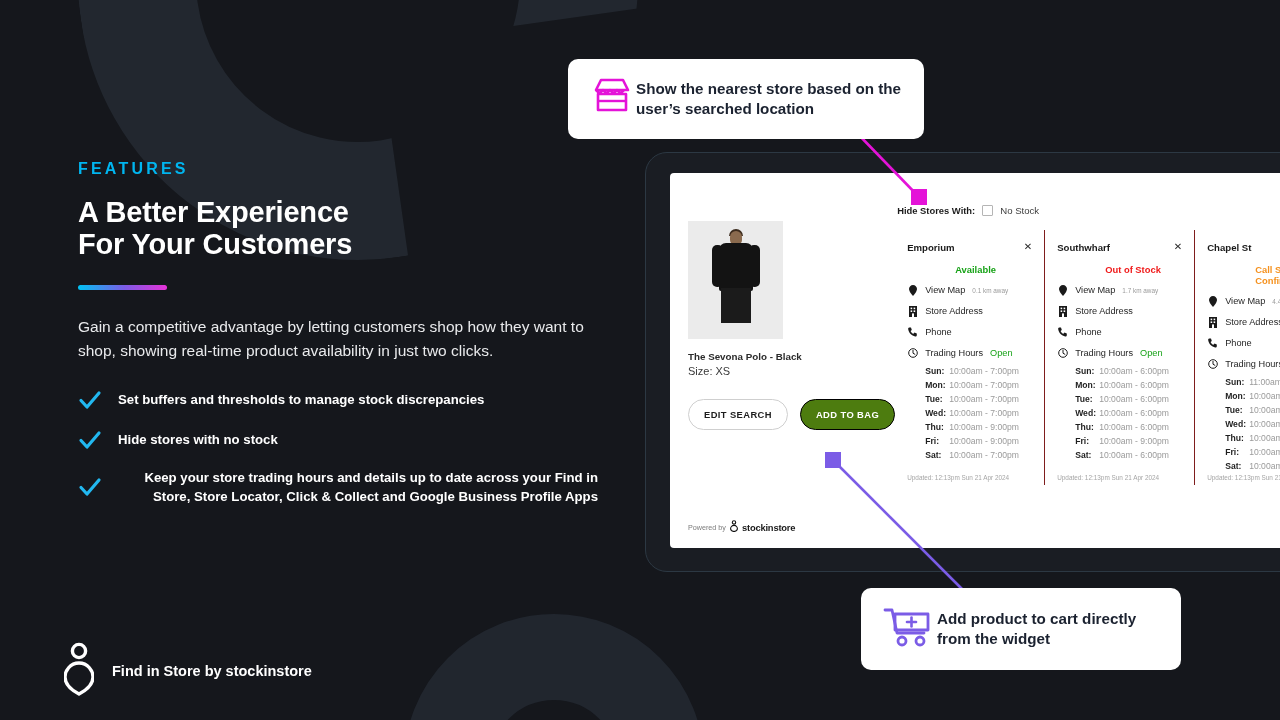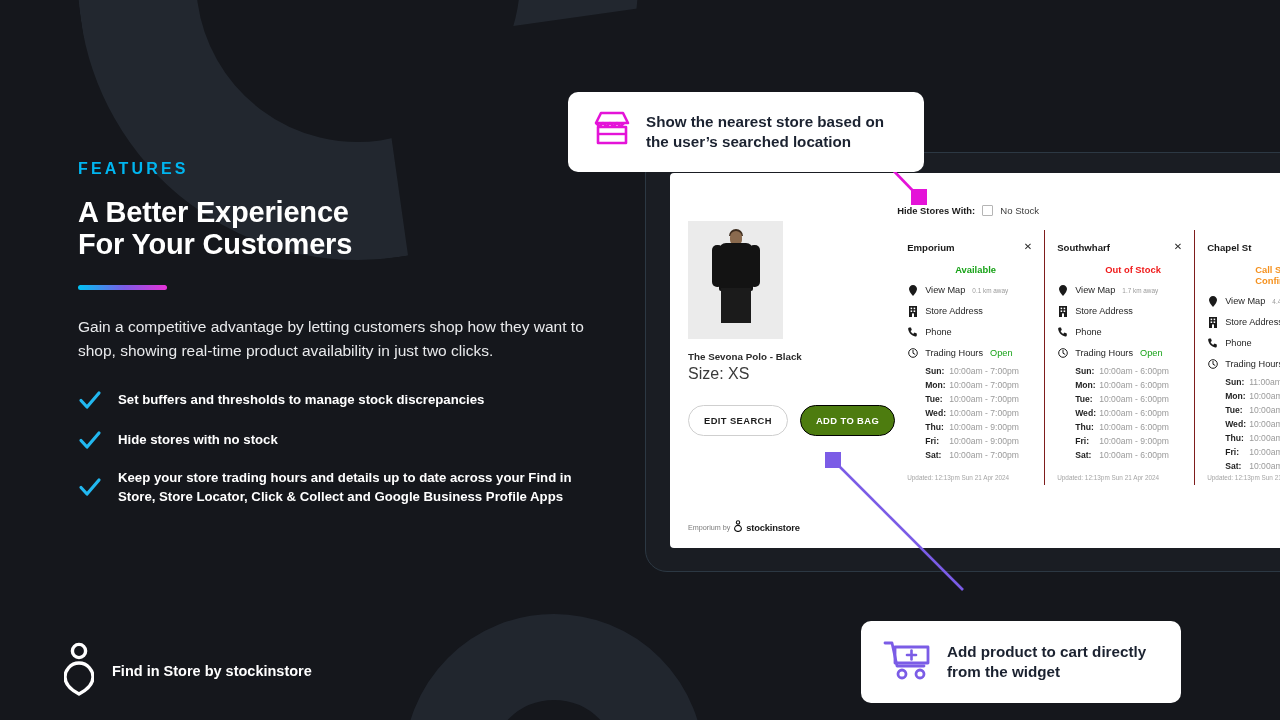--- a/index.html
+++ b/index.html
@@ -64,21 +64,21 @@
     font-size: 15.5px;
     line-height: 1.58;
   }
   .bullets { margin-top: 24px; }
   .bullet {
     display: flex;
     align-items: center;
     gap: 16px;
     margin-bottom: 16px;
   }
-  .bullet.multi { align-items: center; }
+  .bullet.multi { align-items: center; text-align: right; }
   .tick { flex: 0 0 24px; width: 24px; height: 24px; }
   .bullet-text {
     color: #ffffff;
     font-size: 13.2px;
     font-weight: bold;
     line-height: 1.48;
   }
 
   
   .brand {
@@ -88,24 +88,23 @@
   }
   .brand-text { color: #ffffff; font-size: 14.5px; font-weight: bold; }
 
   
   .callout {
     position: absolute;
     background: #ffffff;
     border-radius: 10px;
     display: flex;
     align-items: center;
-    gap: 12px;
+    gap: 2px;
     padding: 18px 22px;
     z-index: 6;
-    margin-top: 33px;
   }
   .callout-text {
     color: #1b2230;
     font-size: 15.2px;
     font-weight: bold;
     line-height: 1.3;
   }
   #callout-store { left: 568px; top: 59px; width: 356px; }
   #callout-cart  { left: 861px; top: 588px; width: 320px; }
 
@@ -151,21 +150,21 @@
     overflow: hidden;
   }
   .pp-head { position:absolute; left:42px; top:10px; width:12px; height:14px; background:#8a6a4e; border-radius:6px 6px 5px 5px; }
   .pp-hair { position:absolute; left:41px; top:8px; width:14px; height:7px; background:#3c2b1d; border-radius:7px 7px 0 0; }
   .pp-body { position:absolute; left:31px; top:22px; width:34px; height:48px; background:#131313; border-radius:7px 7px 2px 2px; }
   .pp-arm-l { position:absolute; left:24px; top:24px; width:11px; height:42px; background:#131313; border-radius:5px; }
   .pp-arm-r { position:absolute; left:61px; top:24px; width:11px; height:42px; background:#131313; border-radius:5px; }
   .pp-legs { position:absolute; left:33px; top:67px; width:30px; height:35px; background:#1b1b1b; }
   .pp-neck { position:absolute; left:45px; top:22px; width:6px; height:10px; background:#151515; }
   .product-title { margin-top: 12px; color:#2b2b2b; font-size:9.8px; font-weight:bold; }
-  .product-size  { margin-top: 3px; color:#3a3a3a; font-size:16px; }
+  .product-size  { margin-top: 3px; color:#3a3a3a; font-size:11px; }
   .product-actions { margin-top: 22px; display:flex; gap:12px; }
   .btn {
     font-size: 9.4px;
     font-weight: bold;
     letter-spacing: .4px;
     border-radius: 18px;
     padding: 9px 15px;
     white-space: nowrap;
   }
   .btn-outline { background:#fff; color:#1d1d1d; border:1px solid #cfcfcf; }
@@ -336,21 +335,21 @@
         <div class="pp-body"></div>
           <div class="pp-legs"></div>
       </div>
       <div class="product-title">The Sevona Polo - Black</div>
       <div class="product-size">Size: XS</div>
       <div class="product-actions">
         <button class="btn btn-outline">EDIT SEARCH</button>
         <button class="btn btn-solid">ADD TO BAG</button>
       </div>
       <div class="powered">
-        <span>Emporium by</span>
+        <span>Powered by</span>
         <span>
           <svg width="8" height="12" viewBox="0 0 8 12">
             <circle cx="4" cy="2.4" r="1.7" fill="none" stroke="#111" stroke-width="1.1"></circle>
             <path d="M4 5.4 C6.3 5.4 7.4 7.3 7.4 8.7 C7.4 10.3 5.6 11.2 4 11.6 C2.4 11.2 .6 10.3 .6 8.7 C.6 7.3 1.7 5.4 4 5.4 Z" fill="none" stroke="#111" stroke-width="1.1"></path>
           </svg>
         </span>
         <span class="powered-name">stockinstore</span>
       </div>
     </div>
 

